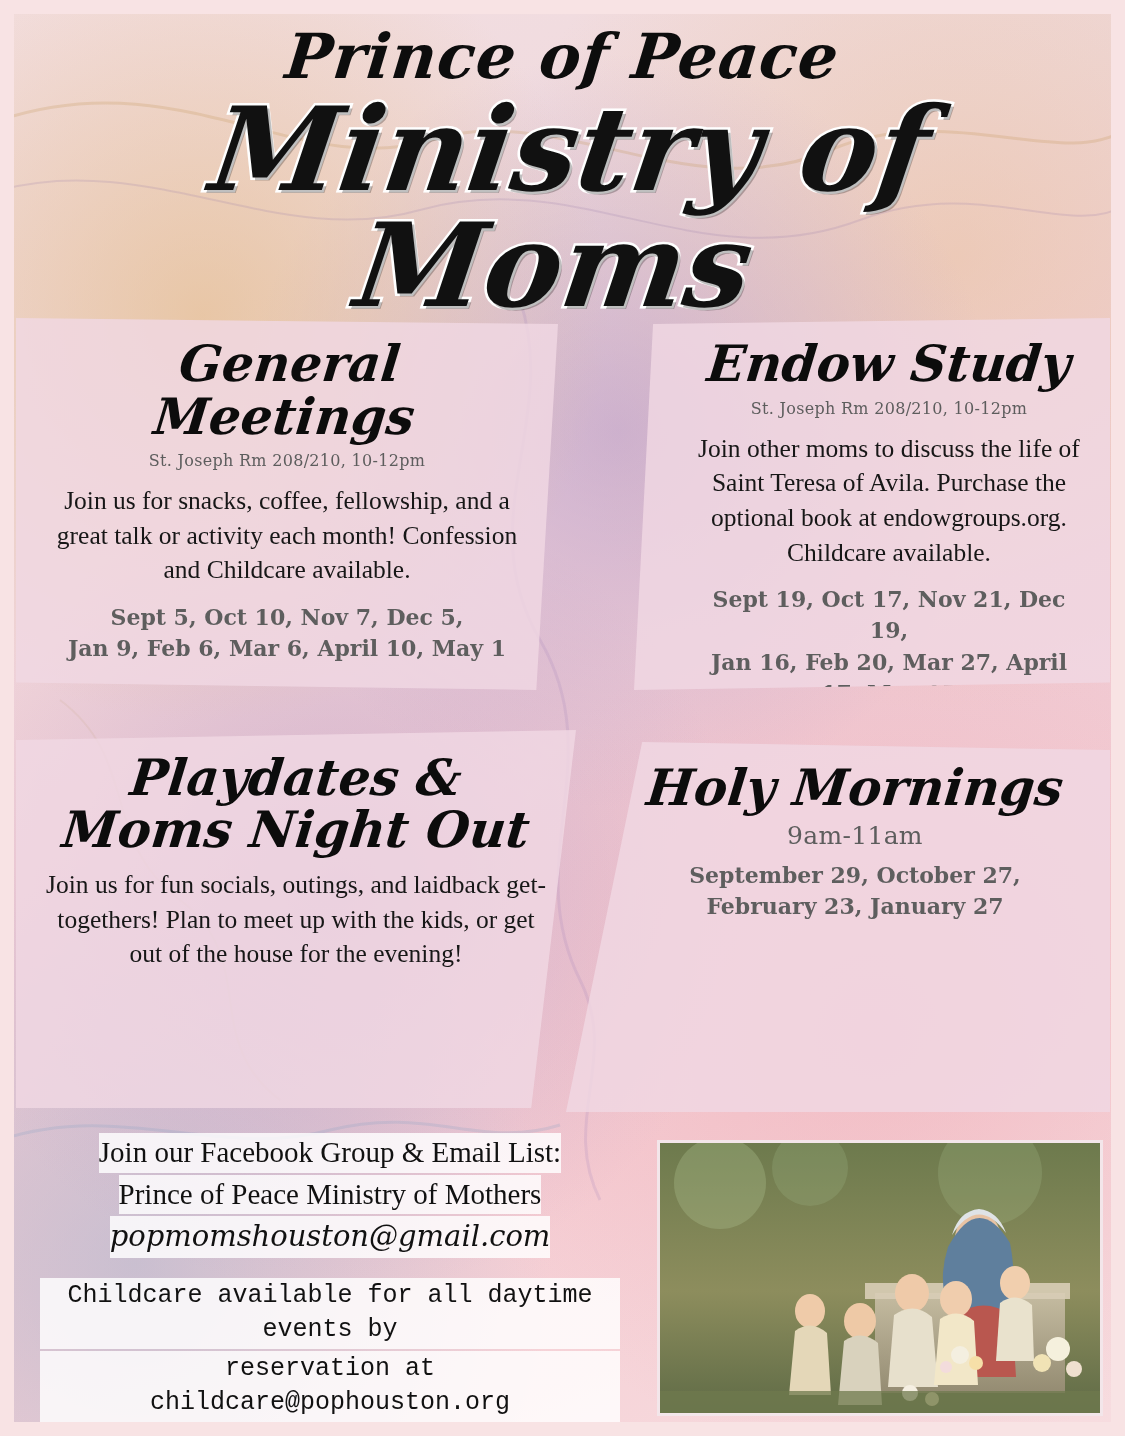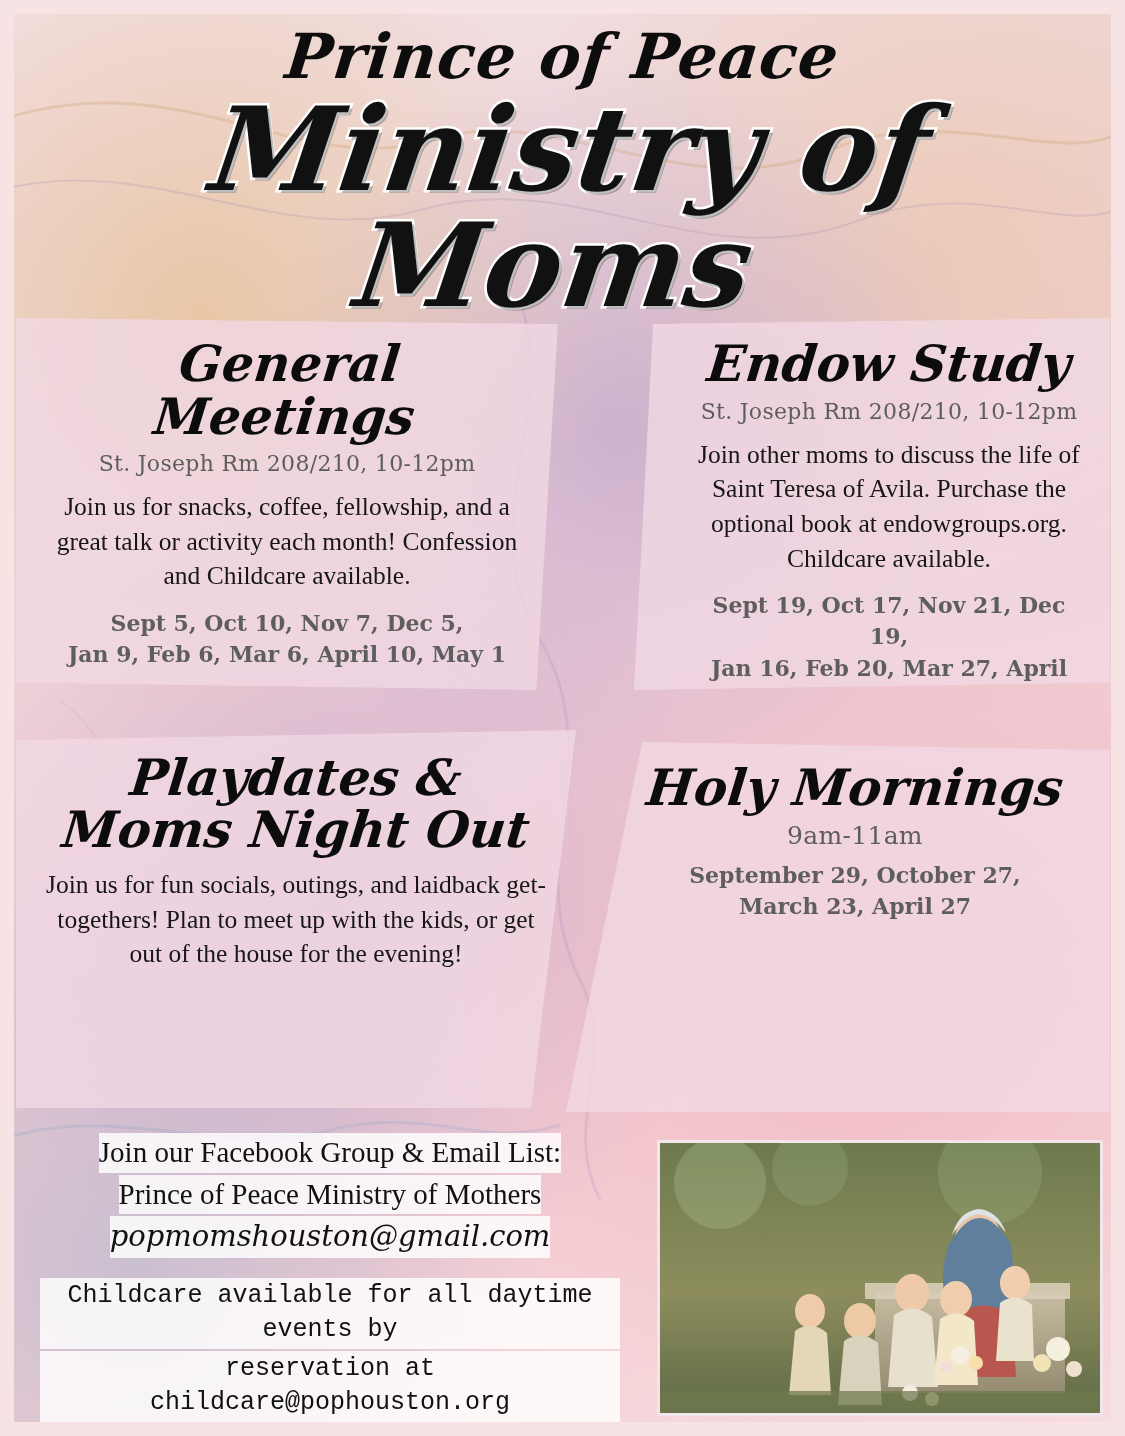--- a/index.html
+++ b/index.html
@@ -107,21 +107,21 @@
     font-weight: bold;
     font-size: 50px;
     line-height: 1.05;
     color: #0c0c0c;
     margin: 6px 0 6px 0;
     transform: skewX(-6deg);
   }
   .panel-title.two-line { font-size: 50px; line-height: 1.12; }
   .panel-sub {
     font-family: "DejaVu Serif", serif;
-    font-size: 22px;
+    font-size: 16px;
     color: #5d5d5d;
     margin: 8px 0 14px 0;
     letter-spacing: 0.3px;
   }
   .panel-sub.small {
     font-size: 25px;
     margin: 2px 0 10px 0;
   }
   .panel-body {
     font-family: "Liberation Serif", serif;
@@ -239,21 +239,21 @@
       <div class="panel-title two-line" style="margin-top:-10px;">Moms Night Out</div>
       <div class="panel-body" style="margin-top:10px;">Join us for fun socials, outings, and laidback get-togethers! Plan to meet up with the kids, or get out of the house for the evening!</div>
     </div>
   </div>
 
   <div class="panel p4">
     <div class="inner">
       <div class="panel-title">Holy Mornings</div>
       <div class="panel-sub small">9am-11am</div>
       <div class="panel-dates">September 29, October 27,</div>
-      <div class="panel-dates">March 23, April 27</div>
+      <div class="panel-dates">February 23, January 27</div>
     </div>
   </div>
 
   <div class="contact-block">
     <div class="contact-line1">
       <span class="hl">Join our Facebook Group &amp; Email List:</span>
     </div>
     <div class="contact-line2">
       <span class="hl">Prince of Peace Ministry of Mothers</span>
     </div>

